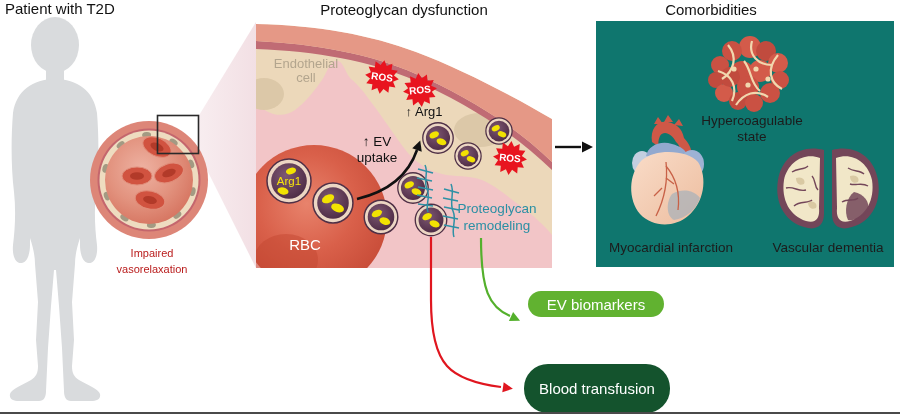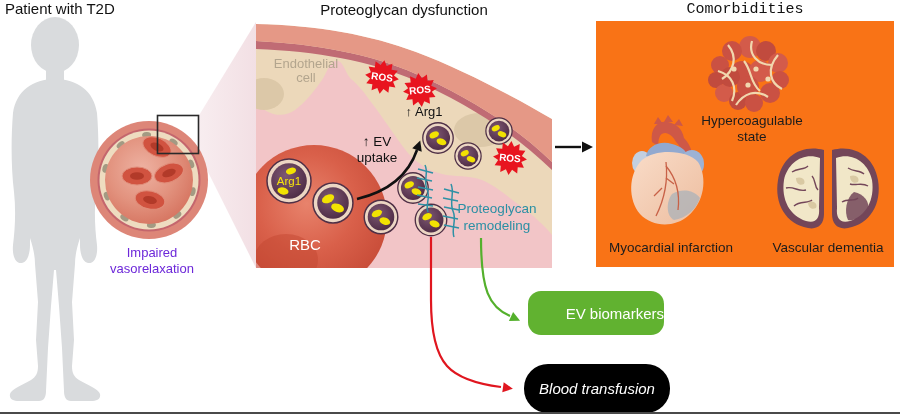--- a/index.html
+++ b/index.html
@@ -1,26 +1,26 @@
 <!DOCTYPE html>
 <html><head>
 <meta charset="utf-8">
 <style>
   html,body{margin:0;padding:0;background:#fff;}
   #fig{position:relative;width:900px;height:415px;background:#fff;overflow:hidden;
        font-family:"Liberation Sans",sans-serif;}
   .abs{position:absolute;}
   .title{font-size:15px;color:#111;white-space:nowrap;}
   .ctr{transform:translateX(-50%);text-align:center;}
-  .cap{font-size:13px;line-height:16px;color:#6d28d9;}
+  .cap{font-size:11px;line-height:16px;color:#b91c1c;}
   svg text{font-family:"Liberation Sans",sans-serif;}
   .pill{position:absolute;display:flex;align-items:center;justify-content:center;
         color:#fff;font-size:15px;line-height:17px;text-align:center;flex-direction:column;}
   .pill-green{background:#61b230;border-radius:13px;}
-  .pill-red{background:#000000;border-radius:24px;font-style:italic;}
+  .pill-red{background:#14532d;border-radius:24px;}
   #bottom-rule{position:absolute;left:0;top:412px;width:900px;height:2px;background:#4a4a4a;}
 </style>
 </head>
 <body>
 
 <div id="fig">
 
   <svg class="abs" style="left:0;top:0;" width="900" height="415" viewBox="0 0 900 415">
     <defs>
       <radialGradient id="vinGrad" cx="42%" cy="38%" r="70%">
@@ -197,21 +197,21 @@
     <text x="50" y="46" text-anchor="middle" font-size="13" fill="#b3a58e">Endothelial</text>
     <text x="50" y="60" text-anchor="middle" font-size="13" fill="#b3a58e">cell</text>
     <text x="168" y="94" text-anchor="middle" font-size="13" fill="#111">↑ Arg1</text>
     <text x="121" y="124" text-anchor="middle" font-size="13.5" fill="#111">↑ EV</text>
     <text x="121" y="140" text-anchor="middle" font-size="13.5" fill="#111">uptake</text>
     <text x="49" y="228" text-anchor="middle" font-size="15" fill="#fff">RBC</text>
     <text x="241" y="191" text-anchor="middle" font-size="13.5" fill="#2a8fa4">Proteoglycan</text>
     <text x="241" y="208" text-anchor="middle" font-size="13.5" fill="#2a8fa4">remodeling</text>
   </svg>
 
-  <div class="abs" style="left:596px;top:21px;width:298px;height:246px;background:#f97316;">
+  <div class="abs" style="left:596px;top:21px;width:298px;height:246px;background:#0f766e;">
     <svg width="298" height="246" viewBox="0 0 298 246">
       <defs>
         <linearGradient id="heartGrad" x1="0" y1="0" x2="1" y2="1">
           <stop offset="0%" stop-color="#f9dcc8"></stop>
             <stop offset="100%" stop-color="#edbd9f"></stop>
         </linearGradient>
       </defs>
 
       <g transform="translate(112,14)">
         <g fill="#ca5143">
@@ -302,28 +302,28 @@
       <path d="M0,-5 L10,0 L0,5 Z" fill="#54b02c" transform="translate(511,316.5) rotate(25)"></path>
     </g>
     <g>
       <path d="M431,237 L431,300 C431,335 438,356 447,366 C457,377 477,384 501,387" stroke="#e0161f" stroke-width="2.2" fill="none"></path>
       <path d="M0,-5 L10,0 L0,5 Z" fill="#e0161f" transform="translate(503,387.3) rotate(8)"></path>
     </g>
   </svg>
 
   <div class="abs title" style="left:5px;top:0;">Patient with T2D</div>
   <div class="abs title ctr" style="left:404px;top:1px;">Proteoglycan dysfunction</div>
-  <div class="abs title ctr" style="left:745px;top:1px;font-family:Liberation Mono, monospace;">Comorbidities</div>
+  <div class="abs title ctr" style="left:711px;top:1px;">Comorbidities</div>
 
   <div class="abs cap ctr" style="left:152px;top:245px;">
     <div>Impaired</div>
     <div>vasorelaxation</div>
   </div>
 
-  <div class="pill pill-green" style="left:528px;top:291px;width:136px;height:44px;align-items:flex-end;">
+  <div class="pill pill-green" style="left:528px;top:291px;width:136px;height:26px;">
     <span>EV biomarkers</span>
   </div>
   <div class="pill pill-red" style="left:524px;top:364px;width:146px;height:49px;">
     <span>Blood transfusion</span>
   </div>
 
   <div id="bottom-rule"></div>
 </div>
 
 </body></html>

